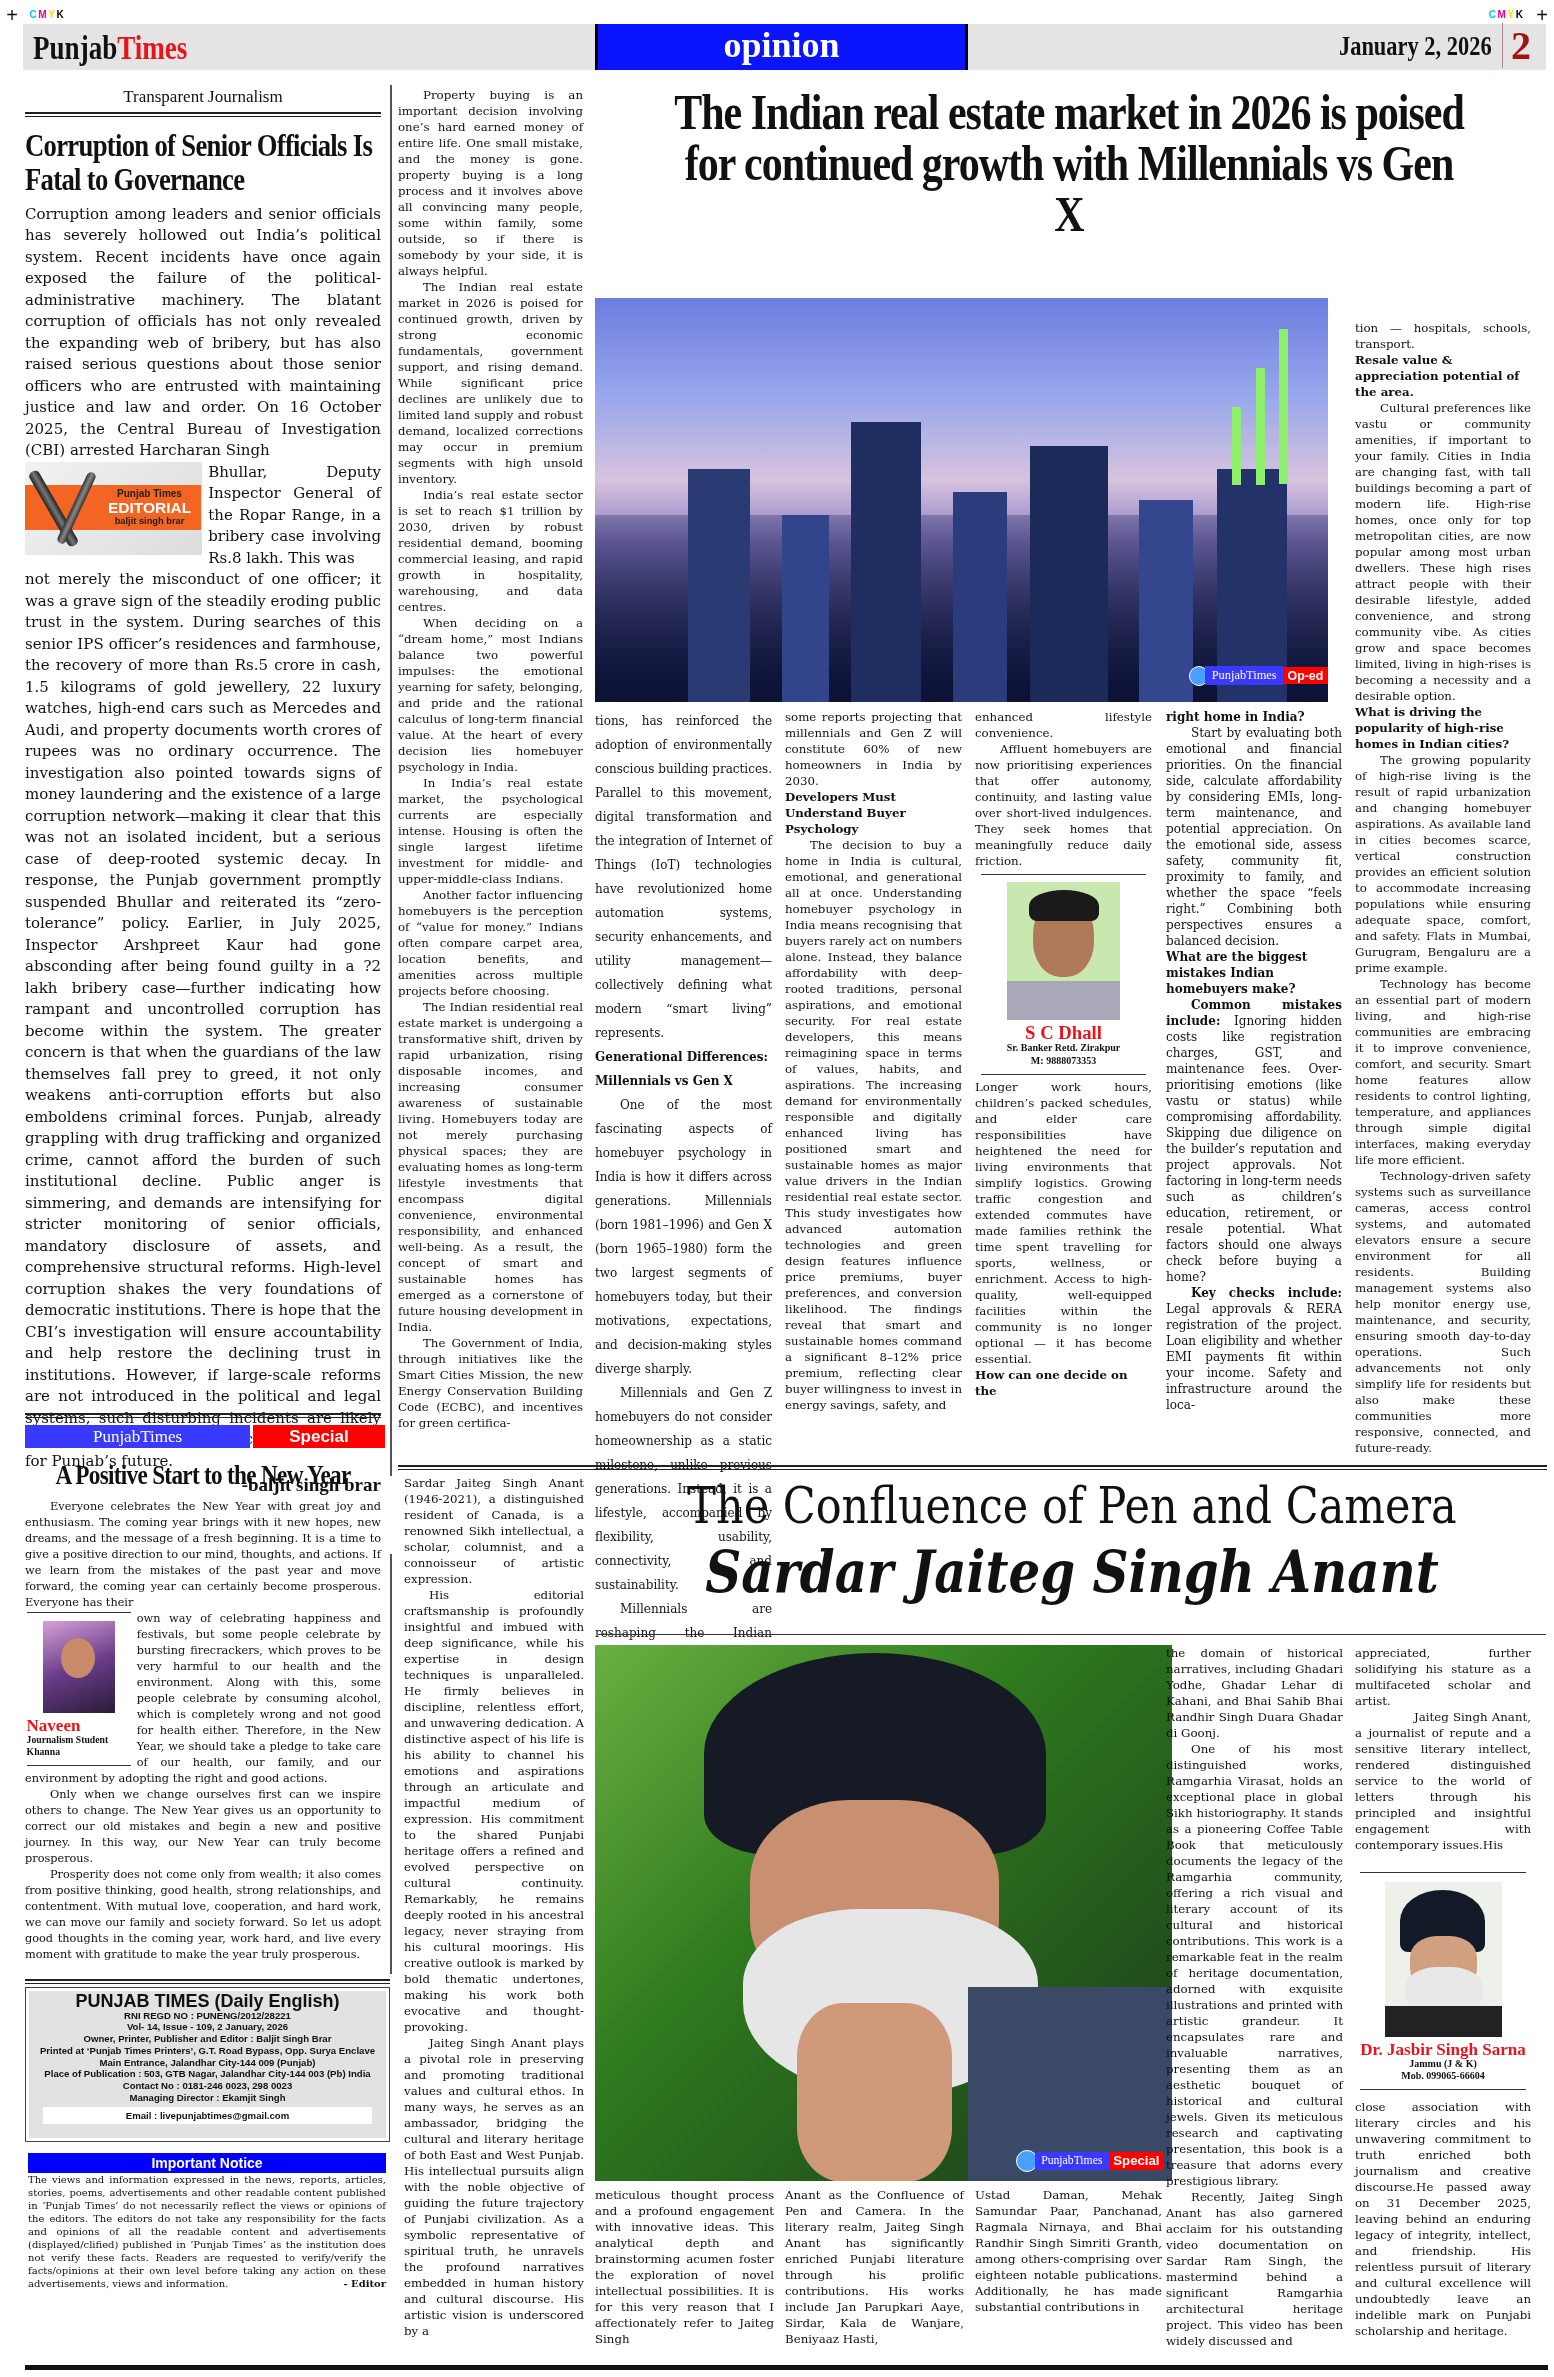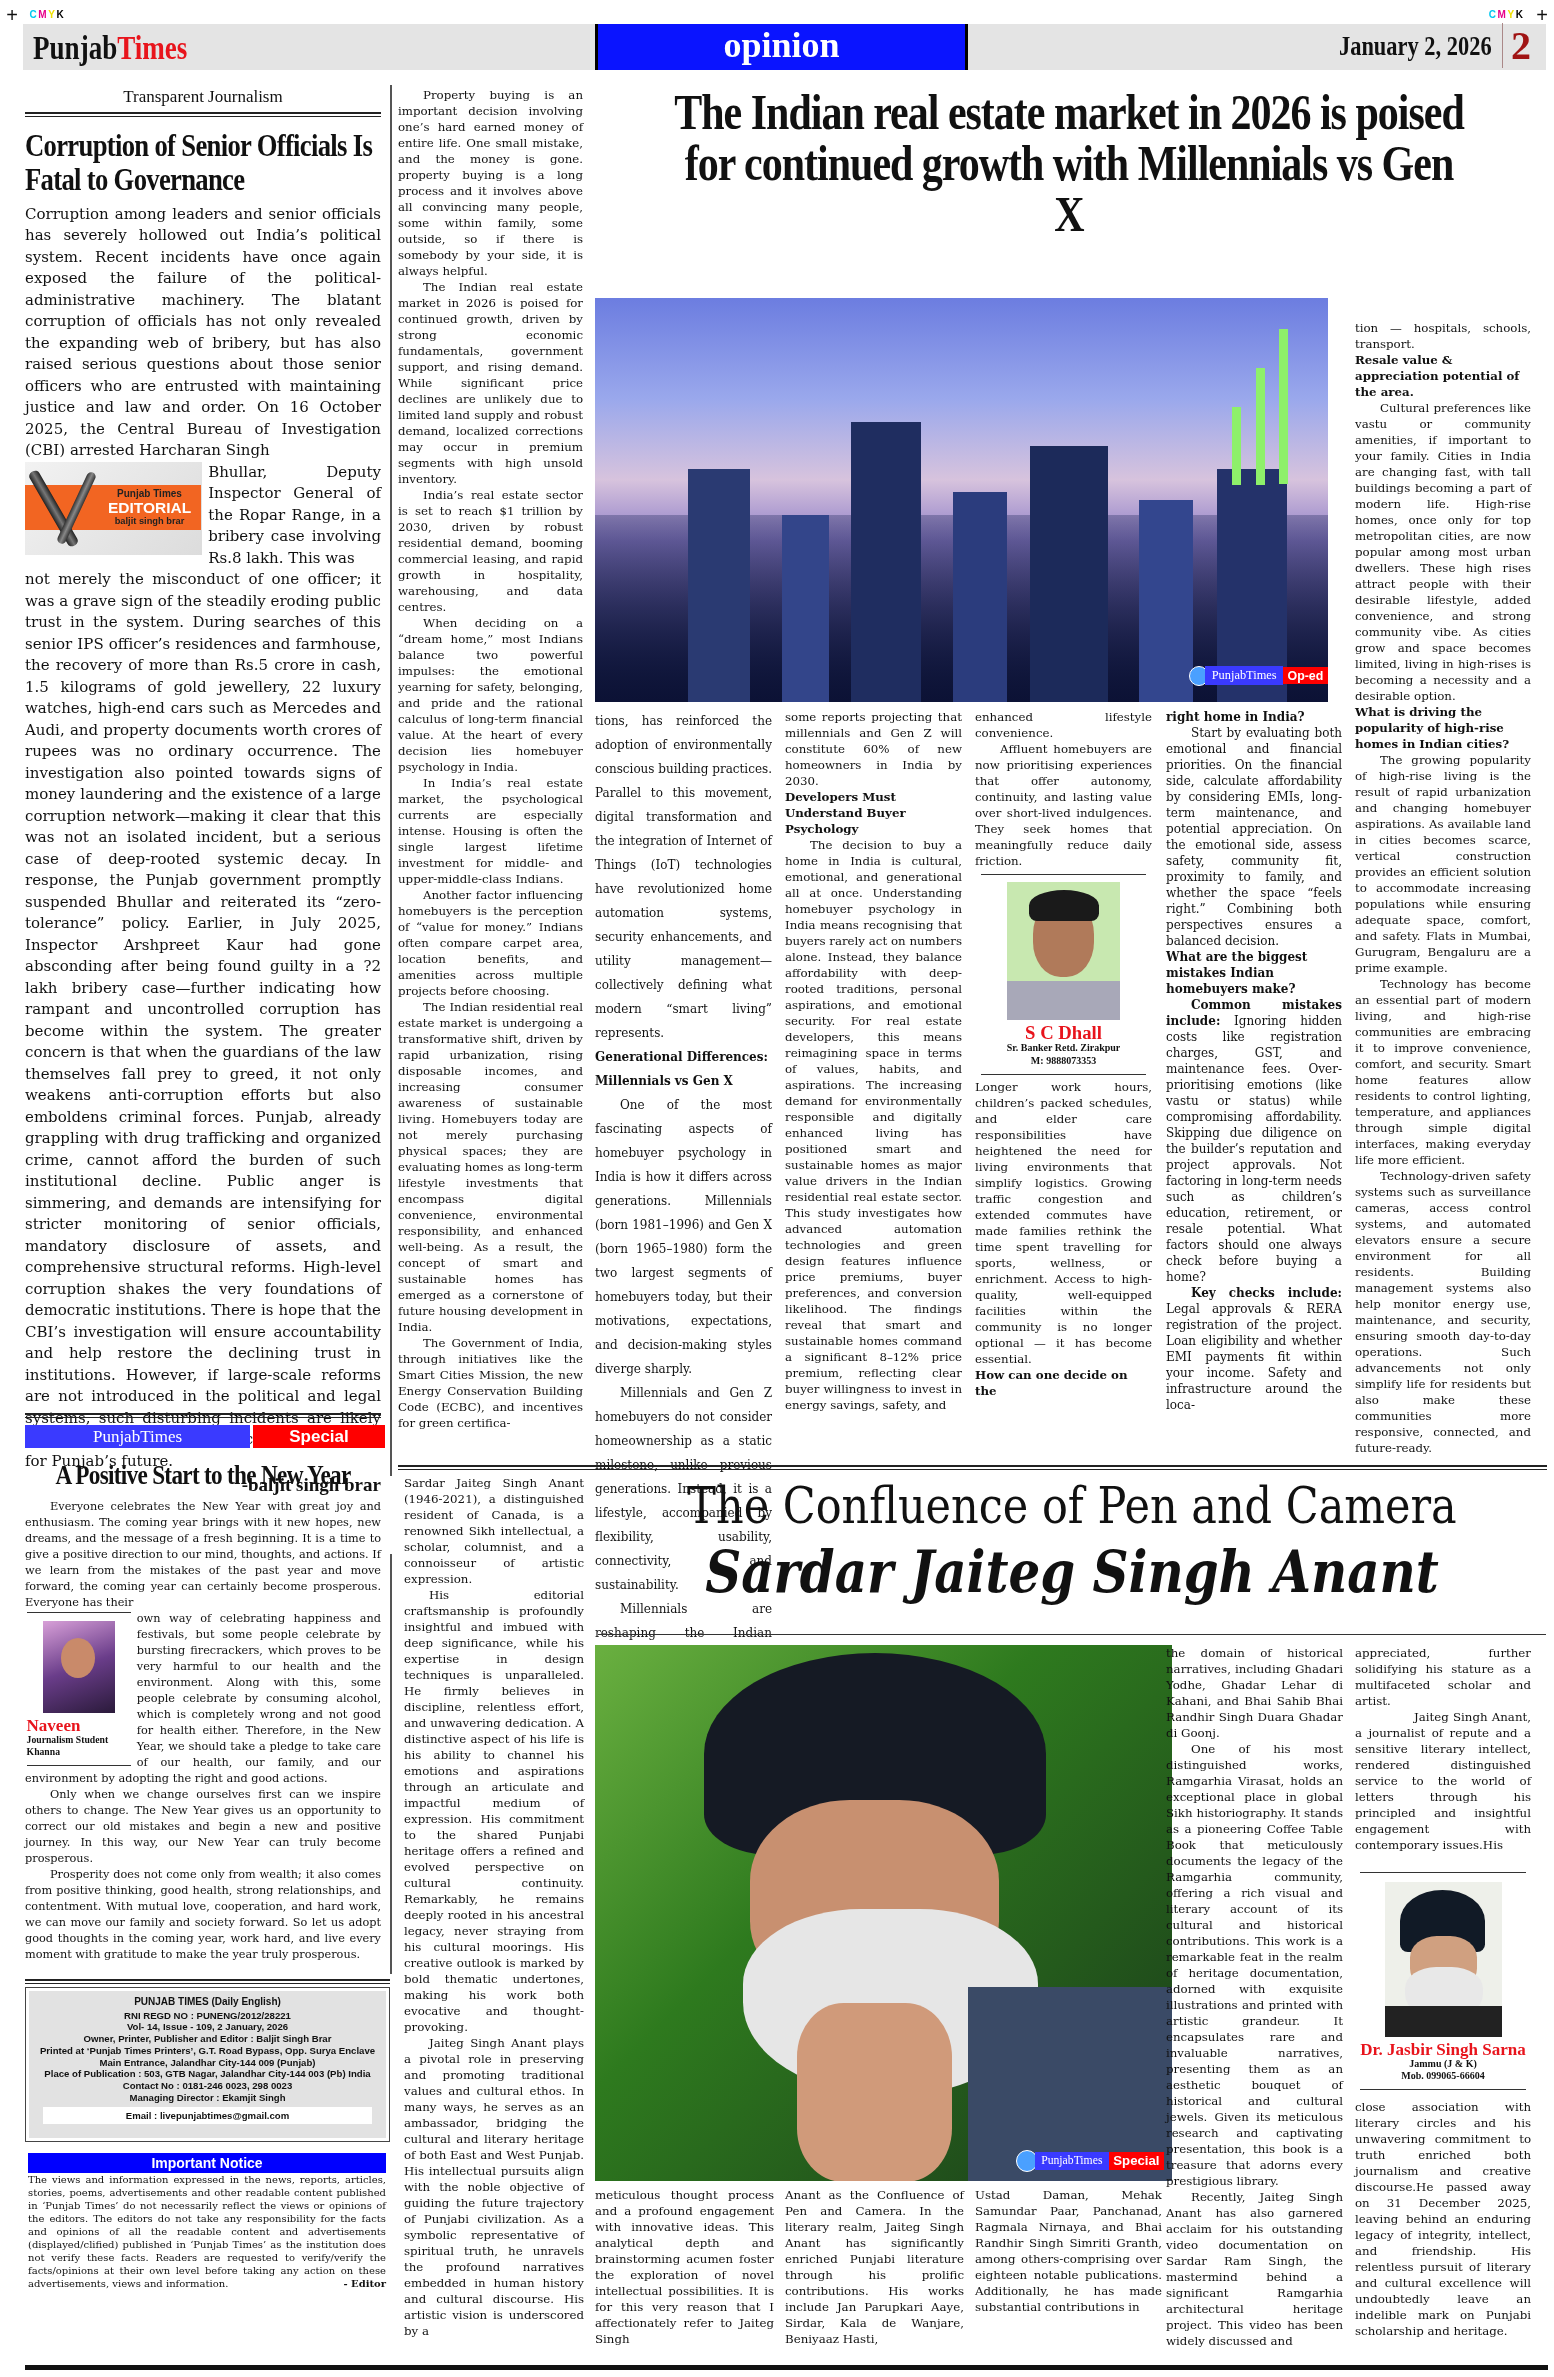--- a/index.html
+++ b/index.html
@@ -81,21 +81,21 @@
     <p>own way of celebrating happiness and festivals, but some people celebrate by bursting firecrackers, which proves to be very harmful to our health and the environment. Along with this, some people celebrate by consuming alcohol, which is completely wrong and not good for health either. Therefore, in the New Year, we should take a pledge to take care of our health, our family, and our environment by adopting the right and good actions.</p>
     <p class="indent">Only when we change ourselves first can we inspire others to change. The New Year gives us an opportunity to correct our old mistakes and begin a new and positive journey. In this way, our New Year can truly become prosperous.</p>
     <p class="indent">Prosperity does not come only from wealth; it also comes from positive thinking, good health, strong relationships, and contentment. With mutual love, cooperation, and hard work, we can move our family and society forward. So let us adopt good thoughts in the coming year, work hard, and live every moment with gratitude to make the year truly prosperous.</p>
   </div>
 </div>
 
 <div class="abs hrule2" style="left:25px;top:1979px;width:365px"></div>
 
 <div class="abs" style="left:25px;top:1987px;width:365px;height:155px;border:1.6px solid #444;padding:3.1px">
   <div style="background:#e2e2e2;height:100%;padding:3.1px 3.1px;text-align:center;font-family:'Liberation Sans',sans-serif;font-weight:bold;color:#111">
-    <div style="font-size:10px;line-height:15.5px">PUNJAB TIMES (Daily English)</div>
+    <div style="font-size:18px;line-height:15.5px">PUNJAB TIMES (Daily English)</div>
     <div style="font-size:9.6px;line-height:11.7px">RNI REGD NO : PUNENG/2012/28221</div>
     <div style="font-size:9.6px;line-height:11.7px">Vol- 14, Issue - 109, 2 January, 2026</div>
     <div style="font-size:9.6px;line-height:11.7px">Owner, Printer, Publisher and Editor : Baljit Singh Brar</div>
     <div style="font-size:9.6px;line-height:11.7px">Printed at ‘Punjab Times Printers’, G.T. Road Bypass, Opp. Surya Enclave Main Entrance, Jalandhar City-144 009 (Punjab)</div>
     <div style="font-size:9.6px;line-height:11.7px">Place of Publication : 503, GTB Nagar, Jalandhar City-144 003 (Pb) India</div>
     <div style="font-size:9.6px;line-height:11.7px">Contact No : 0181-246 0023, 298 0023</div>
     <div style="font-size:9.6px;line-height:11.7px">Managing Director : Ekamjit Singh</div>
     <div style="background:#fff;margin:3.9px 11px 0;font-size:9.6px;line-height:17px">Email : livepunjabtimes@gmail.com</div>
   </div>
 </div>

